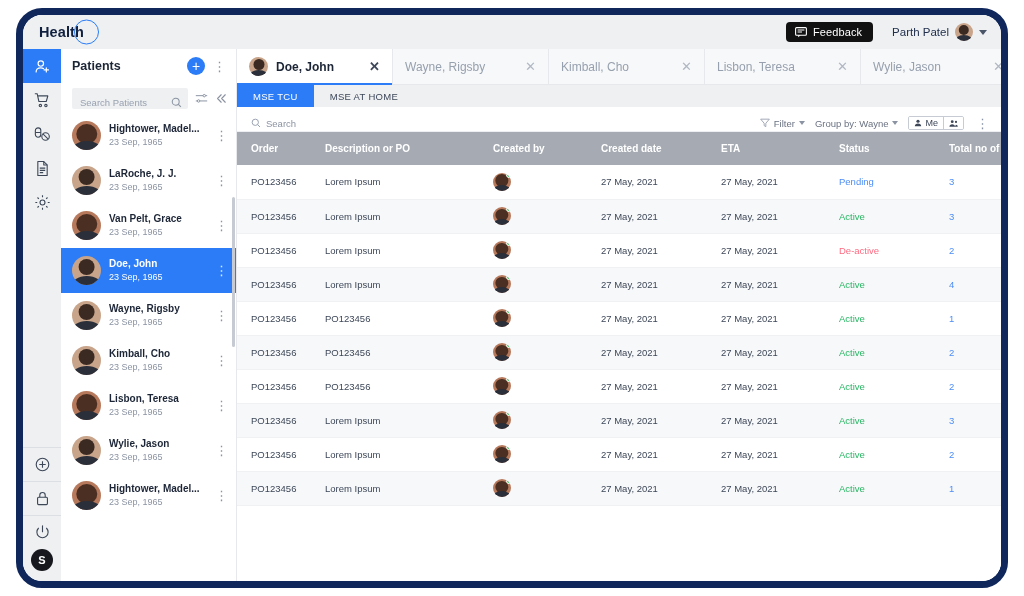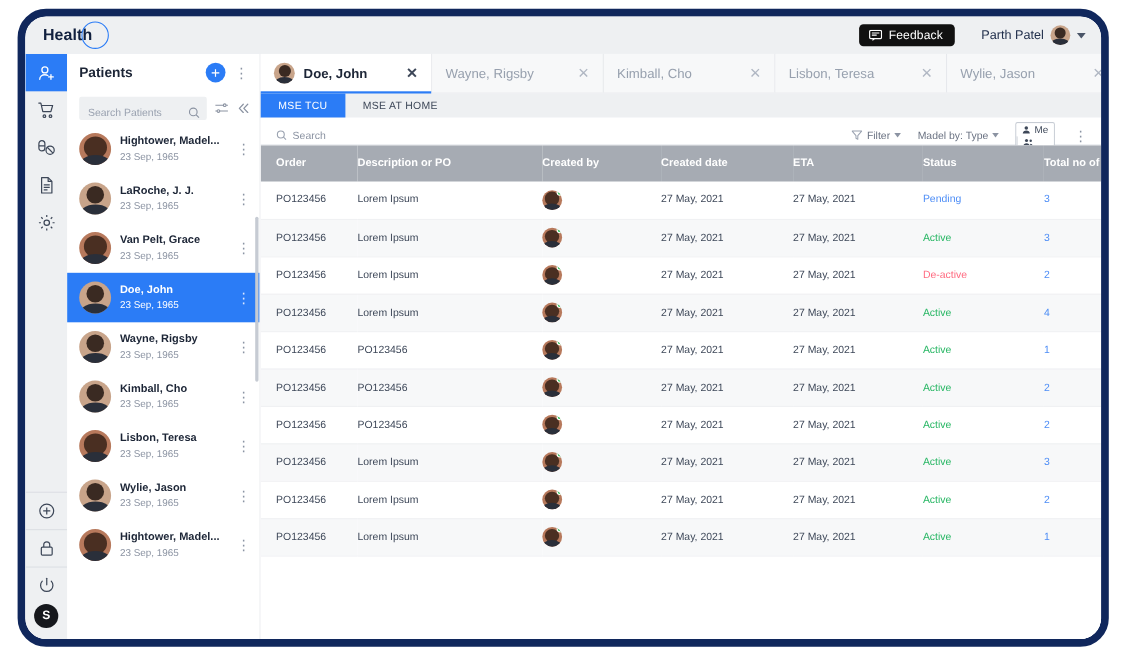--- a/index.html
+++ b/index.html
@@ -52,21 +52,21 @@
     right: -9px; top: 50%;
     transform: translateY(-50%);
     width: 25px; height: 25px;
     border: 1.6px solid #2b7cf6;
     border-radius: 50%;
   }
   .topbar-right {
     margin-left: auto;
     display: flex;
     align-items: center;
-    gap: 24px;
+    gap: 19px;
   }
   .feedback-btn {
     background: #111111;
     color: #ffffff;
     border-radius: 4px;
     font-size: 11px;
     padding: 4px 11px 4px 9px;
     display: flex;
     align-items: center;
     gap: 6px;
@@ -287,25 +287,25 @@
     display: flex; align-items: center;
     padding: 8px 10px 0 14px;
     background: #ffffff;
     border-bottom: 1px solid #eceef1;
     gap: 6px;
     flex: 0 0 auto;
     font-size: 9.5px;
     color: #8b93a2;
   }
   .tablebar .tb-search { display: flex; align-items: center; gap: 5px; }
-  .tb-right { margin-left: auto; display: flex; align-items: center; gap: 15px; }
+  .tb-right { margin-left: auto; display: flex; align-items: center; gap: 10px; }
   .tb-chip { display: flex; align-items: center; gap: 4px; cursor: pointer; }
   .tb-chip .lbl { color: #6a7282; }
   .tb-dd { width: 0; height: 0; border-left: 3px solid transparent; border-right: 3px solid transparent; border-top: 4px solid #8b93a2; }
-  .me-group { display: flex; border: 1px solid #c7ccd4; border-radius: 2px; overflow: hidden; flex-direction: column; }
+  .me-group { display: flex; border: 1px solid #c7ccd4; border-radius: 2px; overflow: hidden; }
   .me-group > div {
     display: flex; align-items: center; gap: 3px;
     padding: 1px 5px;
     font-size: 9px; color: #3d4758;
     cursor: pointer;
     background: #fff;
   }
   .me-group > div + div { border-left: 1px solid #c7ccd4; }
 
   
@@ -611,21 +611,21 @@
           <span class="tb-chip">
             <span>
               <svg width="10" height="10" viewBox="0 0 12 12" fill="none" stroke="#9aa2b0" stroke-width="1.1" stroke-linejoin="round">
                 <path d="M0.8 1.4h10.4L7 6.3v4.1L5 9.2V6.3z"></path>
               </svg>
             </span>
             <span class="lbl">Filter</span>
             <span class="tb-dd"></span>
           </span>
           <span class="tb-chip">
-            <span class="lbl">Madel by: Type</span>
+            <span class="lbl">Group by: Wayne</span>
             <span class="tb-dd"></span>
           </span>
           <span class="me-group">
             <div>
               <span>
                 <svg width="8" height="8" viewBox="0 0 12 12" fill="#3d4758">
                   <circle cx="6" cy="3.4" r="2.4"></circle>
                       <path d="M1.2 11c0-2.6 2.1-4.1 4.8-4.1S10.8 8.4 10.8 11z"></path>
                 </svg>
               </span>

